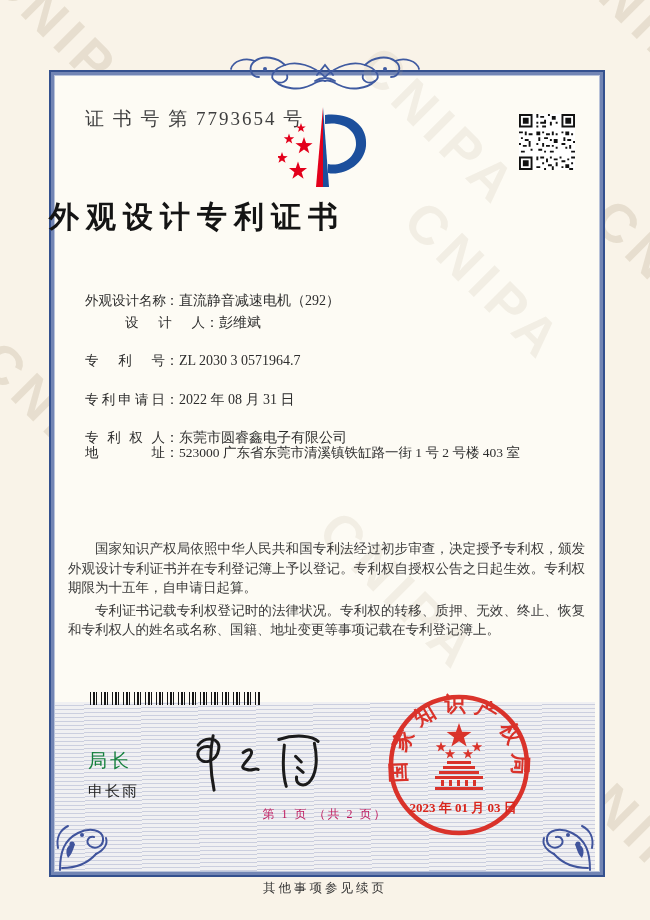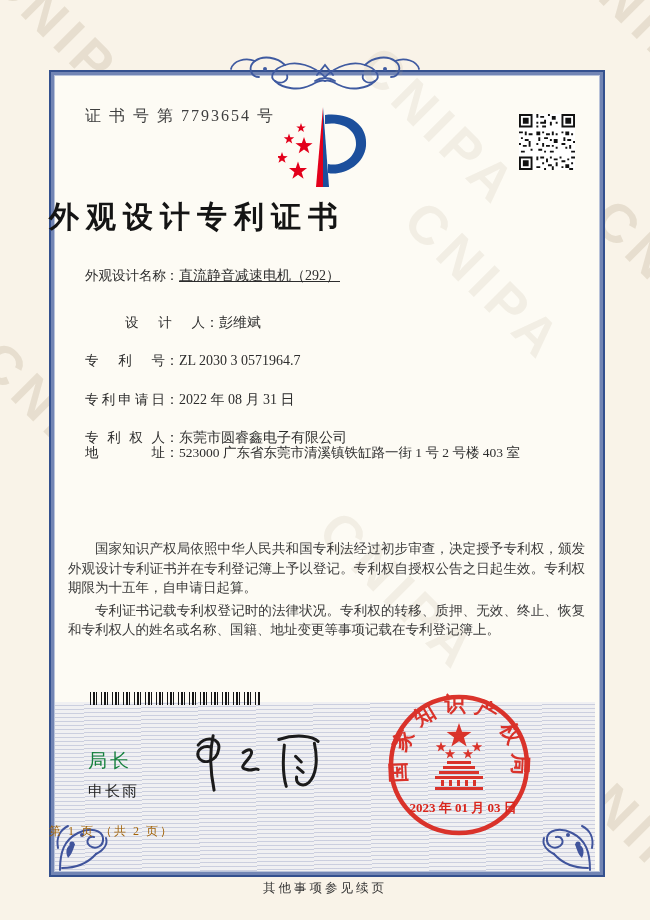--- a/index.html
+++ b/index.html
@@ -33,21 +33,21 @@
     left:49px;top:70px;width:552px;height:803px;
     background:#fdfbf4;
     border:2px solid #34508e;
     box-shadow:inset 0 0 0 3px #7285b4, inset 0 0 0 4px #b9c3da;
     z-index:1;
   }
   .crest{position:absolute;left:225px;top:47px;z-index:4;}
   
   .cert-no{
     position:absolute;left:85px;top:106px;z-index:3;
-    font-size:16px;letter-spacing:2px;color:#3f3f3f;
+    font-size:19px;letter-spacing:2px;color:#3f3f3f;
   }
   .logo{position:absolute;left:278px;top:103px;z-index:3;}
   .qr{position:absolute;left:519px;top:114px;z-index:3;}
   .title{
     position:absolute;left:49px;top:197px;width:552px;z-index:3;
     font-size:30px;font-weight:bold;color:#141414;
     letter-spacing:7px;
   }
   
   .frow{
@@ -92,22 +92,22 @@
   .seal{position:absolute;left:384px;top:690px;z-index:4;opacity:.93;}
   .seal-date{
     position:absolute;left:398px;top:799px;width:130px;z-index:5;
     text-align:center;font-size:13px;font-weight:bold;color:#d9251c;
     white-space:nowrap;
   }
   .ornament{position:absolute;z-index:3;}
   .ornament.left{left:52px;top:788px;}
   .ornament.right{left:518px;top:788px;transform:scaleX(-1);}
   .page-info{
-    position:absolute;left:49px;top:823px;width:552px;z-index:3;
-    font-size:12px;letter-spacing:2px;color:#a16207;
+    position:absolute;left:49px;top:806px;width:552px;z-index:3;
+    text-align:center;font-size:12px;letter-spacing:2px;color:#be185d;
   }
   .footer-note{
     position:absolute;left:0;top:880px;width:650px;z-index:3;
     text-align:center;font-size:12.5px;letter-spacing:3px;color:#333;font-family:Liberation Mono, monospace;
   }
 </style>
 </head>
 <body>
 
 <div class="page">
@@ -159,21 +159,21 @@
     <g fill="#111111">
       <path d="M0 0h7v7H0z M22 0h7v7h-7z M0 22h7v7H0z" fill="#111"></path>
       <path d="M1 1h5v5H1z M23 1h5v5h-5z M1 23h5v5H1z" fill="#fff"></path>
       <path d="M2 2h3v3H2z M24 2h3v3h-3z M2 24h3v3H2z"></path>
       <path d="M9 0h1v2H9z M11 1h2v1h-2z M13 3h1v1h-1z M9 4h1v1H9z M11 4h3v1h-3z M15 0h1v1h-1z M17 1h2v2h-2z M16 4h1v2h-1z M19 4h1v1h-1z M9 6h1v1H9z M12 6h2v1h-2z M0 9h2v1H0z M3 9h1v2H3z M5 10h2v1H5z M1 12h1v1H1z M3 13h2v1H3z M0 15h1v1H0z M2 16h2v1H2z M5 14h1v3H5z M6 18h1v1H6z M1 19h2v1H1z M9 9h2v2H9z M12 9h1v1h-1z M14 10h2v1h-2z M17 9h1v2h-1z M19 10h1v1h-1z M10 12h1v2h-1z M13 12h2v1h-2z M16 13h1v1h-1z M18 13h2v2h-2z M9 15h1v1H9z M12 15h1v2h-1z M14 16h2v1h-2z M17 16h1v1h-1z M19 17h1v1h-1z M10 18h2v1h-2z M13 19h1v1h-1z M16 19h2v1h-2z M22 9h1v1h-1z M24 9h2v2h-2z M27 10h1v1h-1z M23 12h1v2h-1z M25 13h2v1h-2z M28 14h1v1h-1z M22 15h2v1h-2z M26 16h1v2h-1z M24 17h1v1h-1z M27 19h2v1h-2z M9 22h1v2H9z M11 22h2v1h-2z M14 23h1v2h-1z M16 22h1v1h-1z M18 23h2v1h-2z M12 25h1v1h-1z M15 26h2v1h-2z M9 27h2v1H9z M13 28h1v1h-1z M17 27h1v2h-1z M19 25h1v2h-1z M21 22h1v1h-1z M22 24h2v1h-2z M25 23h1v1h-1z M27 22h2v1h-2z M24 26h2v2h-2z M22 27h1v1h-1z M27 25h1v1h-1z M26 28h2v1h-2z"></path>
     </g>
   </svg>
 
   <div class="title">外观设计专利证书</div>
 
-  <div class="frow" style="top:267px;text-decoration:underline;">
+  <div class="frow" style="top:292px;">
     <span class="f-label">外观设计名称</span><span class="f-colon">：</span><span class="f-value">直流静音减速电机（292）</span>
   </div>
   <div class="frow" style="top:314px;margin-left:40px;">
     <span class="f-label">设计人</span><span class="f-colon">：</span><span class="f-value">彭维斌</span>
   </div>
   <div class="frow" style="top:352px;">
     <span class="f-label">专利号</span><span class="f-colon">：</span><span class="f-value">ZL 2030 3 0571964.7</span>
   </div>
   <div class="frow" style="top:391px;">
     <span class="f-label">专利申请日</span><span class="f-colon">：</span><span class="f-value">2022 年 08 月 31 日</span>

